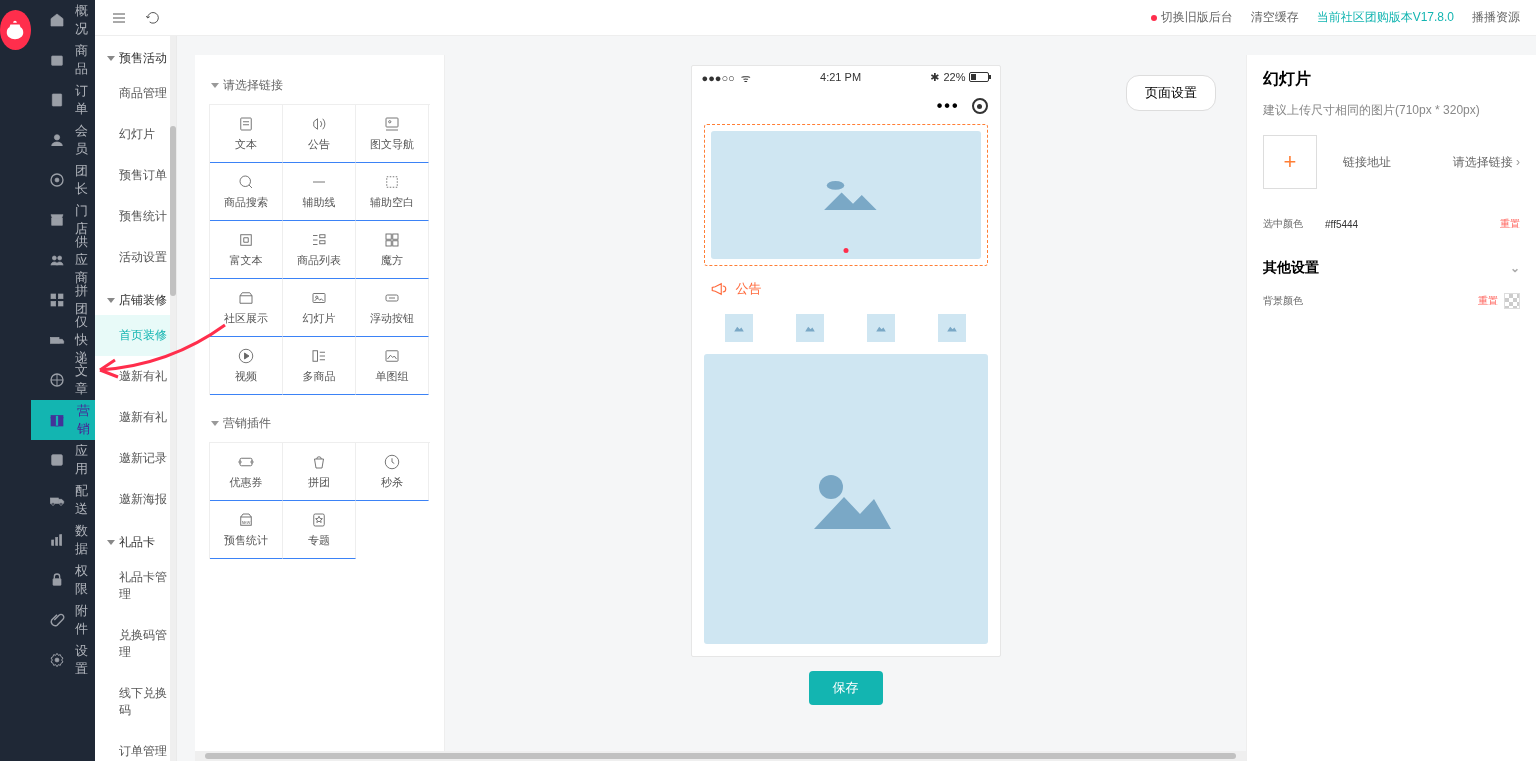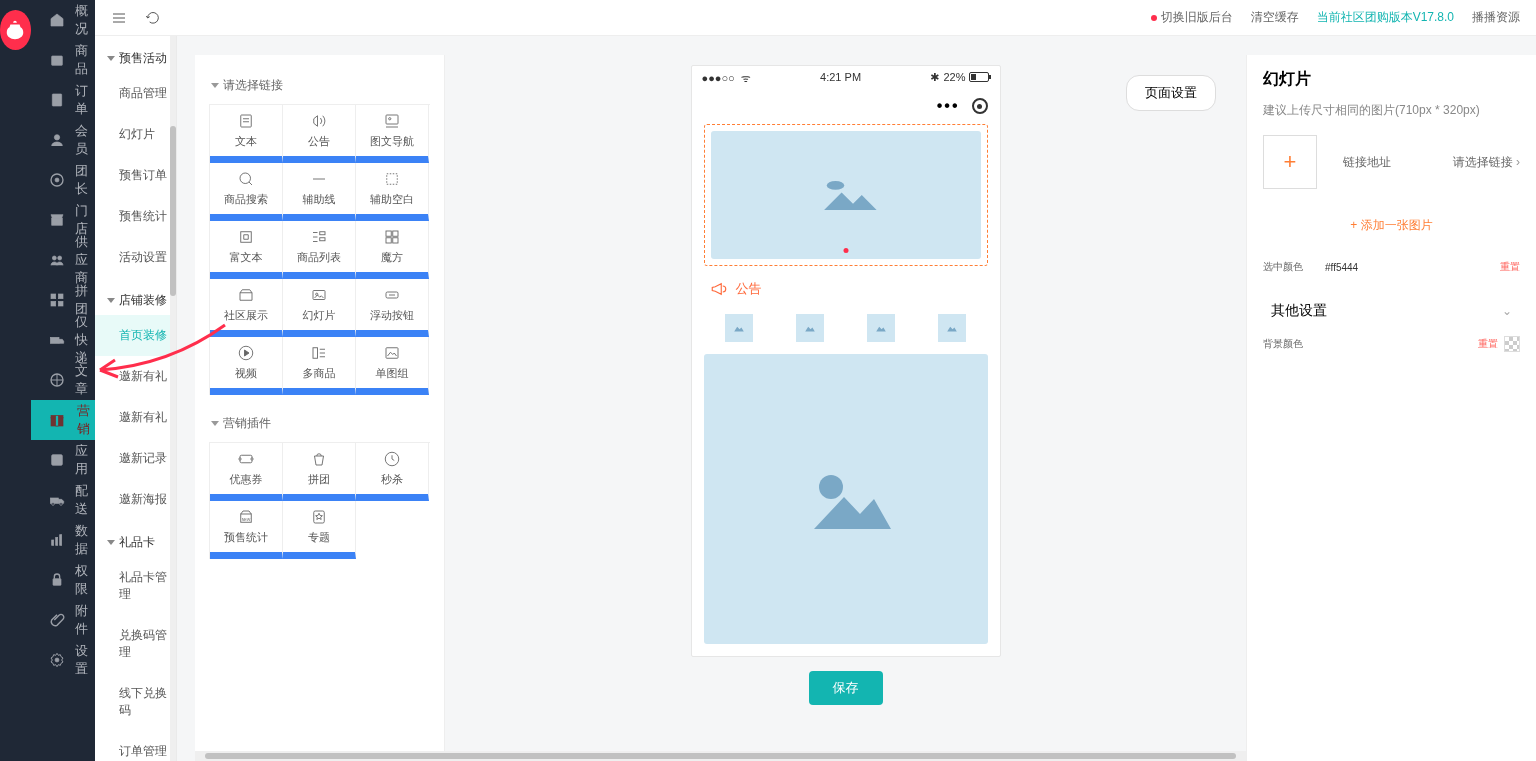--- a/index.html
+++ b/index.html
@@ -3,21 +3,21 @@
 <meta charset="utf-8">
 <style>
 * { margin: 0; padding: 0; box-sizing: border-box; font-family: -apple-system, "Microsoft YaHei", sans-serif; }
 body { width: 1536px; height: 761px; overflow: hidden; background: #f5f6f7; position: relative; }
 
 
 .left-nav { position: absolute; left: 0; top: 0; width: 95px; height: 100%; background: #1f2836; color: #fff; display: flex; flex-direction: row; }
 .logo-circle { width: 40px; height: 40px; border-radius: 50%; background: #ff2e4c; margin: 10px auto 18px; display: flex; align-items: center; justify-content: center; }
 .logo-circle svg { width: 22px; height: 22px; fill: #fff; }
 .nav-item { height: 40px; display: flex; align-items: center; padding-left: 18px; font-size: 13px; color: #b0b4bb; cursor: pointer; gap: 10px; }
-.nav-item.active { background: #13b5b1; color: #7f1d1d; gap: 12px; }
+.nav-item.active { background: #13b5b1; color: #4c1d95; gap: 12px; }
 .nav-item .ic { width: 16px; height: 16px; display: inline-flex; align-items: center; justify-content: center; opacity: 0.85; }
 .nav-item .ic svg { width: 16px; height: 16px; fill: currentColor; stroke: currentColor; }
 
 
 .sub-nav { position: absolute; left: 95px; top: 36px; width: 82px; height: calc(100% - 36px); background: #fff; border-right: 1px solid #eaeaea; overflow: hidden; }
 .sub-group-title { font-size: 12px; color: #333; padding: 14px 0 6px 12px; display: flex; align-items: center; gap: 4px; }
 .sub-group-title .tri { width: 0; height: 0; border-left: 4px solid transparent; border-right: 4px solid transparent; border-top: 5px solid #888; display: inline-block; }
 .sub-item { font-size: 12px; color: #555; padding: 12px 0 12px 24px; cursor: pointer; }
 .sub-item.active { background: #e8faf8; color: #13b5b1; }
 .sub-nav-scroll { position: absolute; right: 0; top: 0; width: 6px; height: 100%; background: #efefef; }
@@ -33,21 +33,21 @@
 .top-version { color: #13b5b1; }
 
 
 .main { position: absolute; left: 195px; top: 55px; right: 0; bottom: 0; display: flex; }
 
 
 .palette { width: 250px; background: #fff; padding: 14px 14px 0 14px; border-right: 1px solid #eee; }
 .pal-title { font-size: 12px; color: #666; margin: 8px 0 10px 2px; display: flex; align-items: center; gap: 4px; }
 .pal-title .tri { width: 0; height: 0; border-left: 4px solid transparent; border-right: 4px solid transparent; border-top: 5px solid #999; display: inline-block; }
 .pal-grid { display: flex; flex-wrap: wrap; border-top: 1px solid #eee; border-left: 1px solid #eee; margin-bottom: 20px; }
-.pal-cell { width: 73px; height: 58px; border-right: 1px solid #eee; border-bottom: 7px solid #3b82f6; display: flex; flex-direction: column; align-items: center; justify-content: center; gap: 4px; cursor: pointer; }
+.pal-cell { width: 73px; height: 58px; border-right: 1px solid #eee; border-bottom: 1px solid #3b82f6; display: flex; flex-direction: column; align-items: center; justify-content: center; gap: 4px; cursor: pointer; }
 .pal-cell span { font-size: 11px; color: #555; }
 .pal-cell svg { width: 20px; height: 18px; stroke: #666; fill: none; stroke-width: 1.2; }
 
 
 .center { flex: 1; display: flex; flex-direction: column; align-items: center; background: #f5f6f7; position: relative; }
 .phone { width: 310px; background: #fff; border: 1px solid #e6e6e6; margin-top: 10px; border-radius: 2px; overflow: hidden; }
 .status-bar { height: 22px; display: flex; align-items: center; justify-content: space-between; font-size: 11px; padding: 0 10px; color: #333; }
 .sb-left, .sb-right { display: flex; align-items: center; gap: 4px; }
 .sb-right .batt { width: 20px; height: 10px; border: 1px solid #333; border-radius: 2px; position: relative; }
 .sb-right .batt:after { content: ""; position: absolute; right: -3px; top: 2px; width: 2px; height: 4px; background: #333; }
@@ -80,21 +80,21 @@
 .link-select { float: right; font-size: 12px; color: #666; cursor: pointer; }
 .link-select:after { content: " ›"; color: #999; }
 .add-image { color: #ff7e35; font-size: 12px; text-align: center; padding: 10px 0 16px; cursor: pointer; }
 .prop-row { display: flex; align-items: center; font-size: 10px; color: #666; padding: 10px 0; }
 .prop-row .label { width: 62px; }
 .prop-row .val { color: #333; }
 .prop-row .reset { margin-left: auto; color: #ff5e57; cursor: pointer; }
 .corner-opts { margin-left: auto; display: flex; gap: 6px; }
 .corner-opt { width: 26px; height: 22px; border: 1px solid #ddd; display: flex; align-items: center; justify-content: center; cursor: pointer; }
 .corner-opt.active { border-color: #ff7e35; color: #ff7e35; }
-.rp-section { font-size: 14px; font-weight: normal; margin: 18px 8px 6px; display: flex; align-items: center; }
+.rp-section { font-size: 14px; font-weight: bold; margin: 18px 0 6px; display: flex; align-items: center; }
 .rp-section .chev { margin-left: auto; color: #aaa; font-size: 12px; }
 .slider-row { display: flex; align-items: center; font-size: 12px; color: #666; gap: 8px; padding-top: 8px; }
 .slider-track { flex: 1; height: 4px; background: #e8e8e8; border-radius: 2px; position: relative; }
 .slider-thumb { position: absolute; left: 0; top: -5px; width: 14px; height: 14px; border: 2px solid #ff7e35; background: #fff; border-radius: 50%; }
 .checker { width: 16px; height: 16px; background: repeating-conic-gradient(#ccc 0 25%, #fff 0 50%) 0 0/8px 8px; border: 1px solid #ddd; }
 
 
 .arrow-anno { position: absolute; left: 80px; top: 315px; width: 150px; height: 70px; pointer-events: none; z-index: 10; }
 .arrow-anno svg { width: 100%; height: 100%; }
 
@@ -535,21 +535,20 @@
   <div class="right-panel">
     <div class="rp-title">幻灯片</div>
     <div class="rp-help">建议上传尺寸相同的图片(710px * 320px)</div>
     <div class="upload-row">
       <div class="upload-box">+</div>
       <div class="link-col">
         <span>链接地址</span>
         <span class="link-select">请选择链接</span>
       </div>
     </div>
-    <div class="add-image">+  添加一张图片</div>
     <div class="prop-row">
       <span class="label">选中颜色</span>
       <span class="val">#ff5444</span>
       <span class="reset">重置</span>
     </div>
     <div class="rp-section">
       <span>其他设置</span>
         <span class="chev">⌄</span>
     </div>
     <div class="prop-row">

